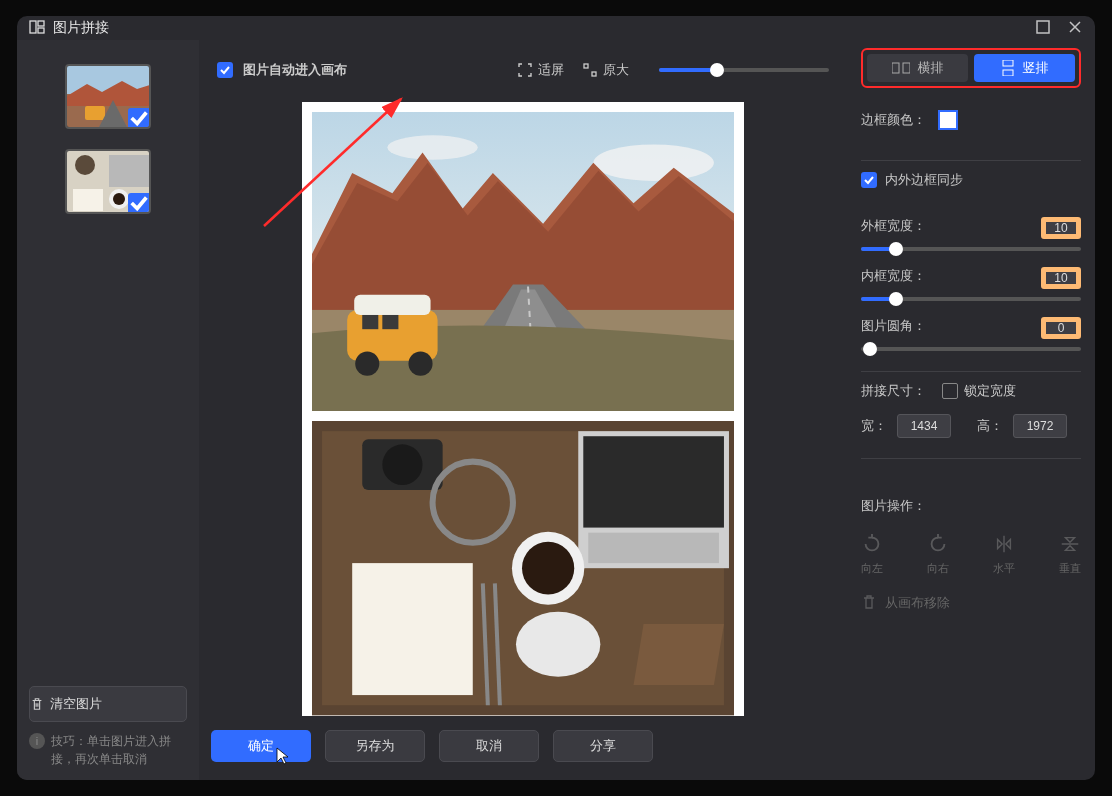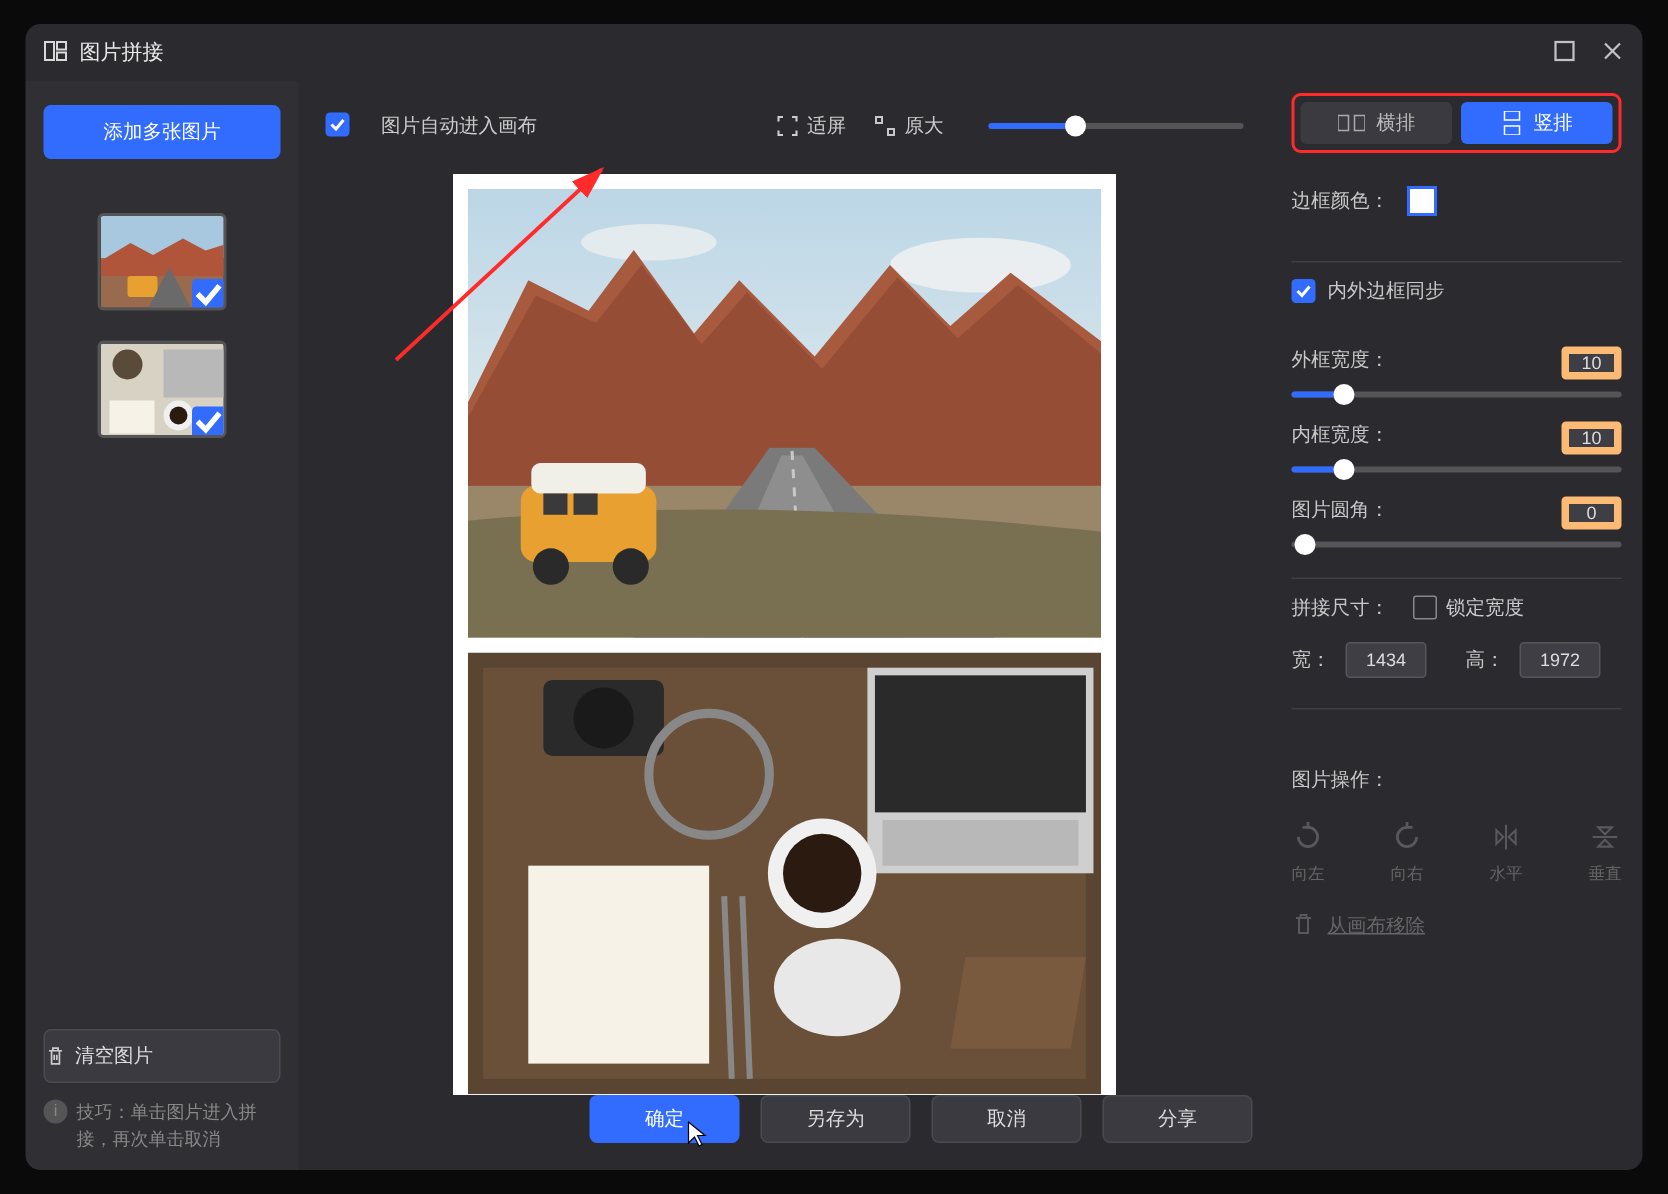--- a/index.html
+++ b/index.html
@@ -16,33 +16,33 @@
 .add-btn { background: #316cff; color: #fff; border: none; border-radius: 5px; height: 36px; font-size: 13px; cursor: pointer; margin-bottom: 28px; }
 .thumbs { display: flex; flex-direction: column; gap: 20px; align-items: center; margin-top: 8px; }
 .thumb { width: 86px; height: 65px; border-radius: 4px; position: relative; border: 2px solid #555; overflow: hidden; cursor: pointer; }
 .thumb .chk { position: absolute; right: -1px; bottom: -1px; width: 22px; height: 20px; background: #316cff; display: flex; align-items: center; justify-content: center; border-top-left-radius: 3px; }
 .left-bottom { margin-top: auto; }
 .clear-btn { width: 100%; height: 36px; background: #3a3a40; border: 1px solid #4a4a50; color: #ddd; border-radius: 5px; display: flex; align-items: center; justify-content: flex-start; gap: 6px; cursor: pointer; font-size: 13px; }
 .tip { display: flex; gap: 6px; margin-top: 10px; color: #888; font-size: 12px; line-height: 1.5; }
 .tip-icon { width: 16px; height: 16px; border-radius: 50%; background: #555; display: flex; align-items: center; justify-content: center; flex-shrink: 0; font-size: 11px; margin-top: 1px; }
 .center { flex: 1; display: flex; flex-direction: column; padding: 12px 12px 18px 12px; position: relative; }
 .toolbar { height: 36px; display: flex; align-items: center; padding: 0 6px; }
-.auto-check { display: flex; align-items: flex-start; gap: 21px; }
+.auto-check { display: flex; align-items: center; gap: 10px; font-weight: bold; }
 .checkbox { width: 16px; height: 16px; background: #316cff; border-radius: 3px; display: flex; align-items: center; justify-content: center; cursor: pointer; }
 .checkbox svg { width: 12px; height: 12px; }
 .arrow-annotation { position: absolute; left: 25px; top: 56px; pointer-events: none; }
 .toolbar-center { margin-left: auto; display: flex; align-items: center; gap: 18px; }
 .fit-btn { display: flex; align-items: center; gap: 5px; color: #ccc; cursor: pointer; }
 .zoom-slider { width: 170px; height: 4px; background: #555; border-radius: 2px; position: relative; margin-left: 12px; }
 .zoom-fill { position: absolute; left: 0; top: 0; height: 4px; width: 34%; background: #316cff; border-radius: 2px; }
 .zoom-knob { position: absolute; left: 34%; top: 50%; transform: translate(-50%, -50%); width: 14px; height: 14px; background: #fff; border-radius: 50%; }
 .canvas-area { flex: 1; display: flex; align-items: center; justify-content: center; padding-top: 14px; }
 .canvas { width: 442px; height: 614px; background: #fff; padding: 10px; display: flex; flex-direction: column; gap: 10px; }
 .canvas-img { flex: 1; }
-.bottom-buttons { display: flex; gap: 14px; justify-content: flex-end; }
+.bottom-buttons { display: flex; gap: 14px; margin-top: 14px; justify-content: flex-start; }
 .btn { width: 100px; height: 32px; border-radius: 5px; border: none; font-size: 13px; cursor: pointer; display: flex; align-items: center; justify-content: center; position: relative; }
 .btn-primary { background: #316cff; color: #fff; }
 .btn-secondary { background: #3a3a40; color: #ddd; border: 1px solid #4a4a50; }
 .cursor-img { position: absolute; right: 20px; bottom: -4px; }
 .right-panel { width: 248px; padding: 10px 14px 14px 14px; display: flex; flex-direction: column; }
 .layout-tabs { display: flex; gap: 6px; border: 2px solid #ff2b2b; border-radius: 6px; padding: 4px 4px; margin-bottom: 20px; position: relative; top: -2px; }
 .layout-tab { flex: 1; height: 28px; display: flex; align-items: center; justify-content: center; gap: 8px; border-radius: 4px; background: #3a3a40; color: #bbb; cursor: pointer; }
 .layout-tab.active { background: #316cff; color: #fff; }
 .row { display: flex; align-items: center; margin-bottom: 20px; }
 .label { color: #c8c8c8; font-size: 13px; }
@@ -53,21 +53,21 @@
 .slider-knob { position: absolute; top: 50%; transform: translate(-50%, -50%); width: 14px; height: 14px; background: #fff; border-radius: 50%; }
 .num-input { width: 40px; height: 22px; background: #3e3e44; border: 5px solid #fdba74; color: #ddd; text-align: center; border-radius: 3px; font-size: 12px; }
 .dim-row { display: flex; align-items: center; gap: 10px; margin-top: 14px; }
 .dim-input { width: 54px; height: 24px; background: #3e3e44; border: 1px solid #55555a; color: #ddd; text-align: center; border-radius: 3px; font-size: 12px; }
 .lock-check { display: flex; align-items: center; gap: 6px; cursor: pointer; }
 .lock-box { width: 16px; height: 16px; border: 1px solid #888; border-radius: 2px; }
 .ops { margin-top: 28px; }
 .ops-icons { display: flex; justify-content: space-between; margin-top: 18px; }
 .op-btn { display: flex; flex-direction: column; align-items: center; gap: 6px; color: #666; cursor: pointer; font-size: 11px; }
 .op-btn svg { width: 22px; height: 22px; opacity: 0.5; }
-.remove-btn { display: flex; align-items: flex-start; gap: 8px; margin-top: 18px; color: #666; cursor: pointer; font-size: 13px; text-decoration: underline; }
+.remove-btn { display: flex; align-items: flex-start; gap: 8px; margin-top: 18px; color: #666; cursor: pointer; font-size: 13px; }
 .remove-btn svg { width: 16px; height: 16px; opacity: 0.5; }
 .sep { height: 1px; background: #3f3f44; margin: 10px 0; }
 </style>
 </head>
 <body>
 
 <div class="window">
 
   <div class="titlebar">
     <div class="titlebar-left">
@@ -86,21 +86,20 @@
           </svg></span>
       <span><svg viewBox="0 0 16 16">
             <path d="M3 3 L13 13 M13 3 L3 13" stroke="#ddd" stroke-width="1.5"></path>
           </svg></span>
     </div>
   </div>
 
   <div class="body">
 
     <div class="left-panel">
-      <button class="add-btn">添加多张图片</button>
       <div class="thumbs">
         <div class="thumb">
           <svg viewBox="0 0 86 65" width="86" height="65" preserveAspectRatio="none">
             <rect width="86" height="28" fill="#a8c8e0"></rect>
             <rect y="28" width="86" height="37" fill="#9a6a4e"></rect>
             <path d="M0 30 L20 18 L35 26 L55 15 L70 23 L86 18 L86 40 L0 40 Z" fill="#b0553a"></path>
             <rect x="18" y="40" width="20" height="14" fill="#e8a030" rx="2"></rect>
             <path d="M30 65 L46 34 L62 65 Z" fill="#6a6a6a"></path>
           </svg>
           <div class="chk">

